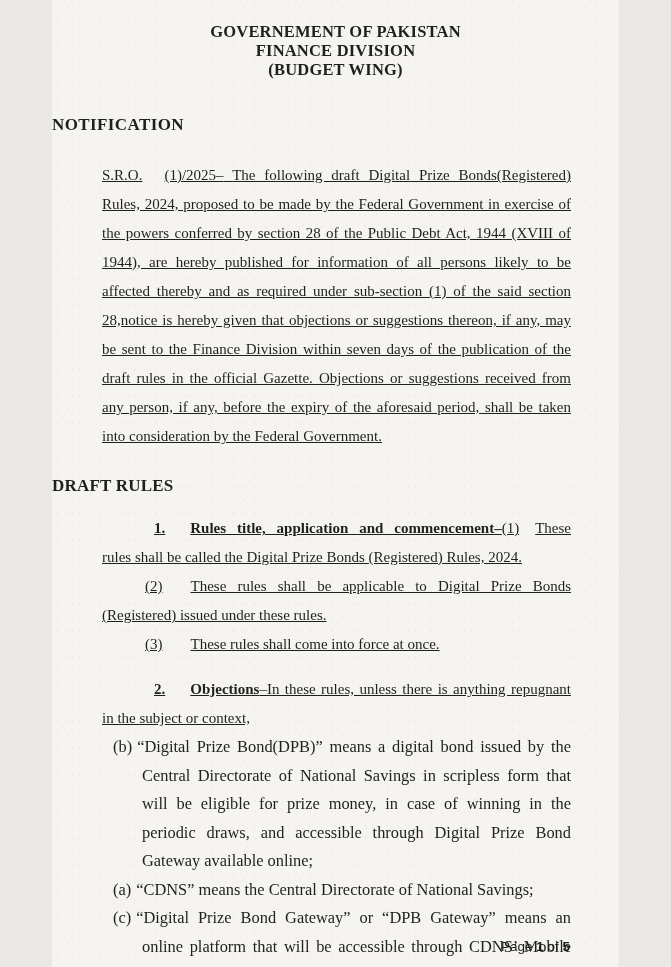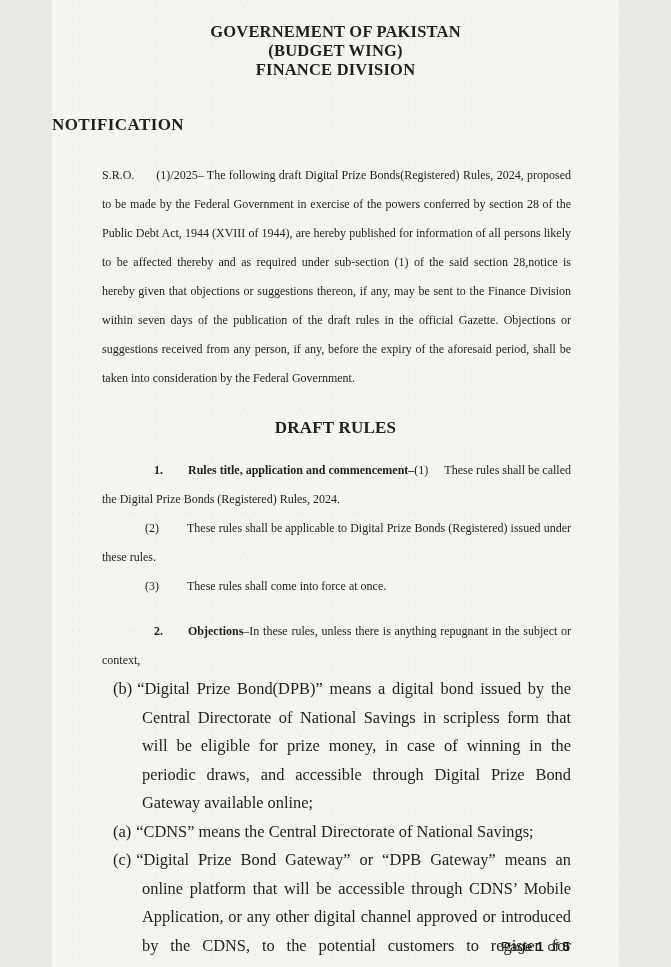--- a/index.html
+++ b/index.html
@@ -35,28 +35,28 @@
   }
   .dateline {
     margin-top: 9px;
     padding-right: 51px;
     text-align: right;
     font-size: 16.4px;
     white-space: pre;
   }
   .body-text {
     margin: 0 48px 0 50px;
-    font-size: 12px;
+    font-size: 15px;
     line-height: 29px;
     text-align: justify;
+    text-decoration: underline;
   }
   .sro-para { margin-top: 26px; }
   .section-title {
     margin-top: 25px;
-    text-align: center;
     font-weight: bold;
     font-size: 17px;
     letter-spacing: 0.2px;
   }
   .clause-first { margin-top: 18px; text-indent: 52px; }
   .clause { text-indent: 43px; }
   .rule2-intro { margin-top: 16px; text-indent: 52px; }
   .def-list { margin: 0 48px 0 50px; }
   .def-item {
     padding-left: 40px;
@@ -82,22 +82,22 @@
     color: #1a1a1a;
   }
 </style>
 </head>
 <body>
 
 <div class="page">
 
   <div class="letterhead">
     <div>GOVERNEMENT OF PAKISTAN</div>
+    <div>FINANCE DIVISION</div>
     <div>(BUDGET WING)</div>
-    <div>FINANCE DIVISION</div>
   </div>
 
   <div class="notif-title">NOTIFICATION</div>
 
 
   <p class="body-text sro-para"><span>S.R.O.</span><span class="tab t22"></span><span>(1)/2025–</span>
     <span>The following draft Digital Prize Bonds(Registered) Rules, 2024, proposed to be made by the Federal Government in exercise of the powers conferred by section 28 of the Public Debt Act, 1944 (XVIII of 1944), are hereby published for information of all persons likely to be affected thereby and as required under sub-section (1) of the said section 28,notice is hereby given that objections or suggestions thereon, if any, may be sent to the Finance Division within seven days of the publication of the draft rules in the official Gazette. Objections or suggestions received from any person, if any, before the expiry of the aforesaid period, shall be taken into consideration by the Federal Government.</span></p>
 
   <div class="section-title">DRAFT RULES</div>
 

